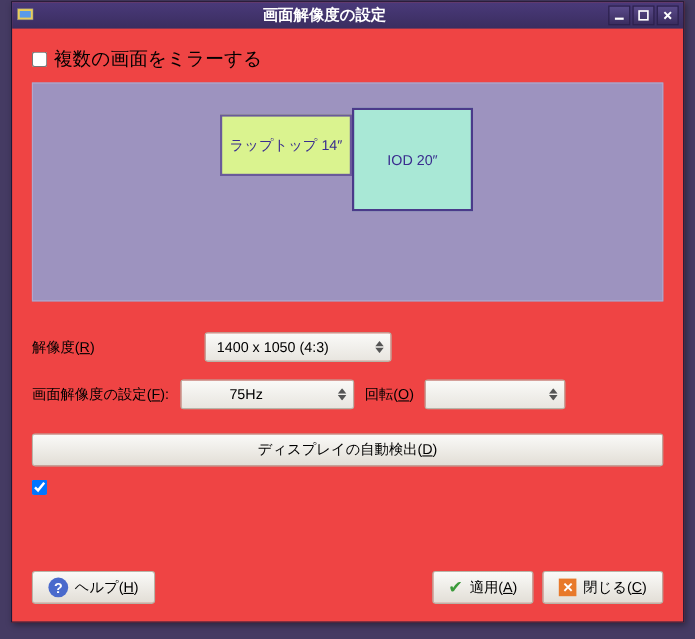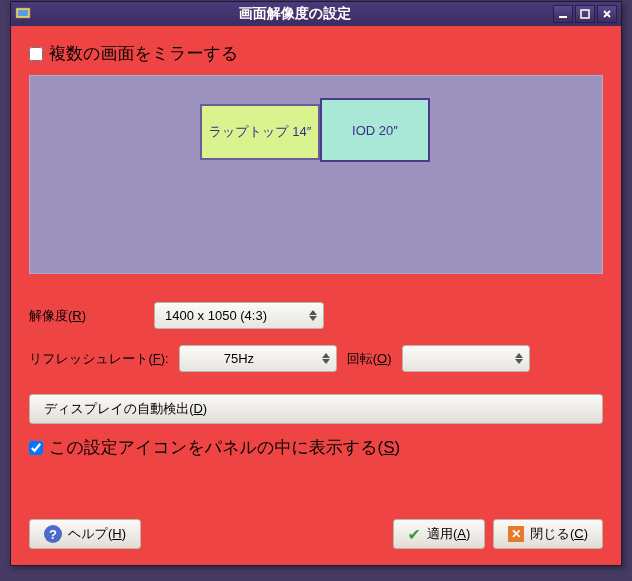--- a/index.html
+++ b/index.html
@@ -11,36 +11,36 @@
 .titlebar-buttons { display: flex; gap: 2px; }
 .titlebar-btn { width: 20px; height: 18px; background: linear-gradient(to bottom, #5a4a8a, #3a2d5f); border: 1px solid #2a1f4a; display: flex; align-items: center; justify-content: center; cursor: pointer; }
 .titlebar-btn svg { width: 12px; height: 12px; }
 .content { padding: 16px 18px; }
 .checkbox-row { display: flex; align-items: center; margin-bottom: 10px; }
 .checkbox-row input { margin-right: 6px; width: 14px; height: 14px; }
 .checkbox-row label { font-size: 17px; }
 .preview-area { width: 100%; height: 199px; background: #9d93bf; border: 1px solid #b0a8cc; position: relative; margin-bottom: 28px; }
 .monitor { position: absolute; border: 2px solid #6a5a9a; display: flex; align-items: center; justify-content: center; font-size: 13px; color: #3a2d8f; font-weight: 500; cursor: move; }
 .monitor-1 { left: 170px; top: 28px; width: 120px; height: 56px; background: #daf38f; z-index: 1; }
-.monitor-2 { left: 290px; top: 22px; width: 110px; height: 64px; background: #a9e8d6; border-color: #4a3a8a; z-index: 2; }
+.monitor-2 { left: 290px; top: 22px; width: 110px; height: 94px; background: #a9e8d6; border-color: #4a3a8a; z-index: 2; }
 .form-row { display: flex; align-items: center; margin-bottom: 16px; gap: 10px; }
 .form-label { font-size: 13px; text-align: center; }
 .form-label u { text-decoration: underline; }
 .combo { height: 27px; background: linear-gradient(to bottom, #fafaf8, #e8e5df); border: 1px solid #b8b4a8; border-radius: 3px; display: flex; align-items: center; padding: 0 6px 0 10px; cursor: pointer; position: relative; }
 .combo-text { flex: 1; font-size: 13px; }
 .combo-arrows { display: flex; flex-direction: column; gap: 1px; margin-left: 6px; }
 .combo-arrows svg { width: 8px; height: 5px; }
-.btn { height: 30px; background: linear-gradient(to bottom, #fafaf8, #e2ded6); border: 1px solid #b8b4a8; border-radius: 3px; display: flex; align-items: center; justify-content: flex-start; padding: 0 14px; cursor: pointer; font-size: 13px; gap: 6px; }
+.btn { height: 30px; background: linear-gradient(to bottom, #fafaf8, #e2ded6); border: 1px solid #b8b4a8; border-radius: 3px; display: flex; align-items: center; justify-content: center; padding: 0 14px; cursor: pointer; font-size: 13px; gap: 6px; }
 .detect-btn { width: 100%; margin-top: 22px; margin-bottom: 12px; }
 .bottom-area { position: absolute; bottom: 16px; left: 18px; right: 18px; display: flex; align-items: center; }
 .bottom-spacer { flex: 1; }
 .icon-help { width: 18px; height: 18px; background: #4a6acc; border-radius: 50%; display: flex; align-items: center; justify-content: center; color: #fff; font-weight: bold; font-size: 13px; }
 .icon-apply { color: #3a9a3a; font-size: 16px; }
 .icon-close { width: 16px; height: 16px; background: #e8792a; display: flex; align-items: center; justify-content: center; color: #fff; font-weight: bold; font-size: 12px; }
-.res-combo { width: 170px; margin-left: 58px; }
+.res-combo { width: 170px; margin-left: 90px; }
 .refresh-combo { width: 158px; padding-left: 44px; }
 .rotate-combo { width: 128px; }
 .rotate-label { }
 </style>
 </head>
 <body>
 
 <div class="window">
   <div class="titlebar">
     <span class="titlebar-icon">
@@ -94,21 +94,21 @@
               <path d="M0 5 L4 0 L8 5 Z" fill="#555"></path>
             </svg>
           <svg viewBox="0 0 8 5">
               <path d="M0 0 L4 5 L8 0 Z" fill="#555"></path>
             </svg>
         </span>
       </div>
     </div>
 
     <div class="form-row">
-      <span class="form-label"><span>リフレッシュレート(</span><u>F</u><span>):</span></span>
+      <span class="form-label"><span>画面解像度の設定(</span><u>F</u><span>):</span></span>
       <div class="combo refresh-combo">
         <span class="combo-text">75Hz</span>
         <span class="combo-arrows">
           <svg viewBox="0 0 8 5">
               <path d="M0 5 L4 0 L8 5 Z" fill="#555"></path>
             </svg>
           <svg viewBox="0 0 8 5">
               <path d="M0 0 L4 5 L8 0 Z" fill="#555"></path>
             </svg>
         </span>
@@ -126,21 +126,20 @@
         </span>
       </div>
     </div>
 
     <button class="btn detect-btn">
       <span><span>ディスプレイの自動検出(</span><u>D</u><span>)</span></span>
     </button>
 
     <div class="checkbox-row">
       <input type="checkbox" checked="" style="">
-      <label><span>この設定アイコンをパネルの中に表示する(</span><u>S</u><span>)</span></label>
     </div>
 
     <div class="bottom-area">
       <button class="btn">
         <span class="icon-help">?</span>
         <span><span>ヘルプ(</span><u>H</u><span>)</span></span>
       </button>
       <span class="bottom-spacer"></span>
       <button class="btn" style="margin-right:8px">
         <span class="icon-apply">✔</span>

